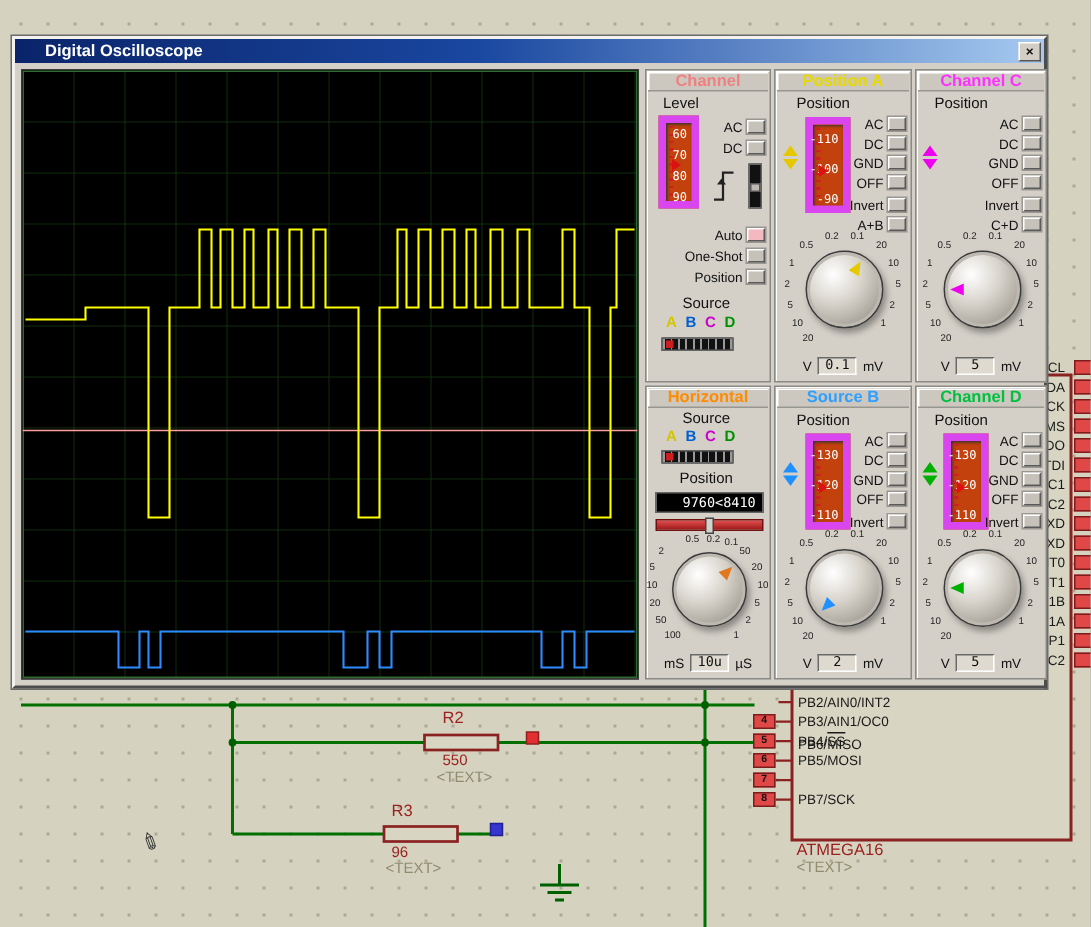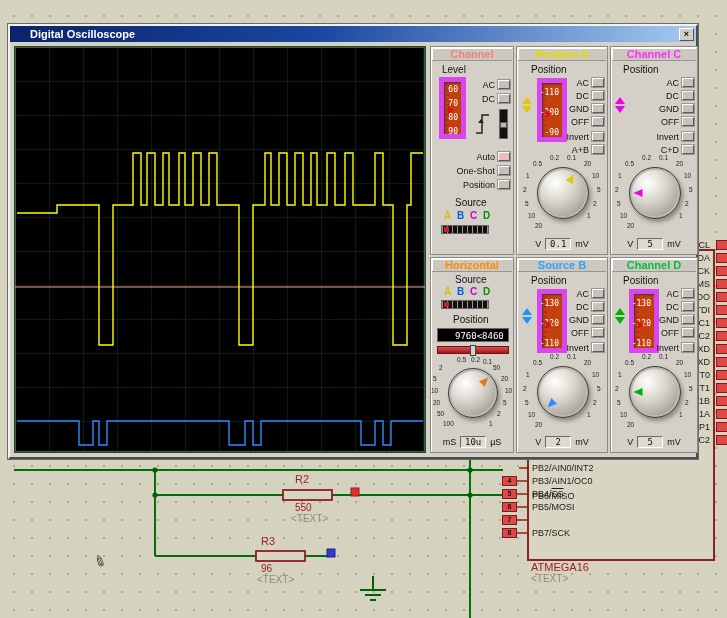--- a/index.html
+++ b/index.html
@@ -270,21 +270,21 @@
       <span class="src-letter c-b" style="left:26px;top:28px">B</span>
       <span class="src-letter c-c" style="left:39px;top:28px">C</span>
       <span class="src-letter c-d" style="left:52px;top:28px">D</span>
       <div class="src-slider" style="left:10px;top:42px;width:48px">
         <div class="src-mark"></div>
       </div>
       <div class="plabel" style="left:22px;top:56px">Position</div>
       <div class="posbox" style="left:6px;top:70px;width:72px;height:14px">
         <span>9760</span>
         <span>&lt;</span>
-        <span>8460</span>
+        <span>8410</span>
       </div>
       <div class="red-slider" style="left:6px;top:88px;width:72px">
         <div class="rh"></div>
       </div>
       <div class="knobblk" style="left:0px;top:100px">
         <div class="kscale-wrap">
             <span class="kscale" style="left: 26px; top: -2px;">0.5</span>
             <span class="kscale" style="left: 40px; top: -2px;">0.2</span>
             <span class="kscale" style="left: 52px; top: 0px;">0.1</span>
             <span class="kscale" style="left: 8px; top: 6px;">2</span>

